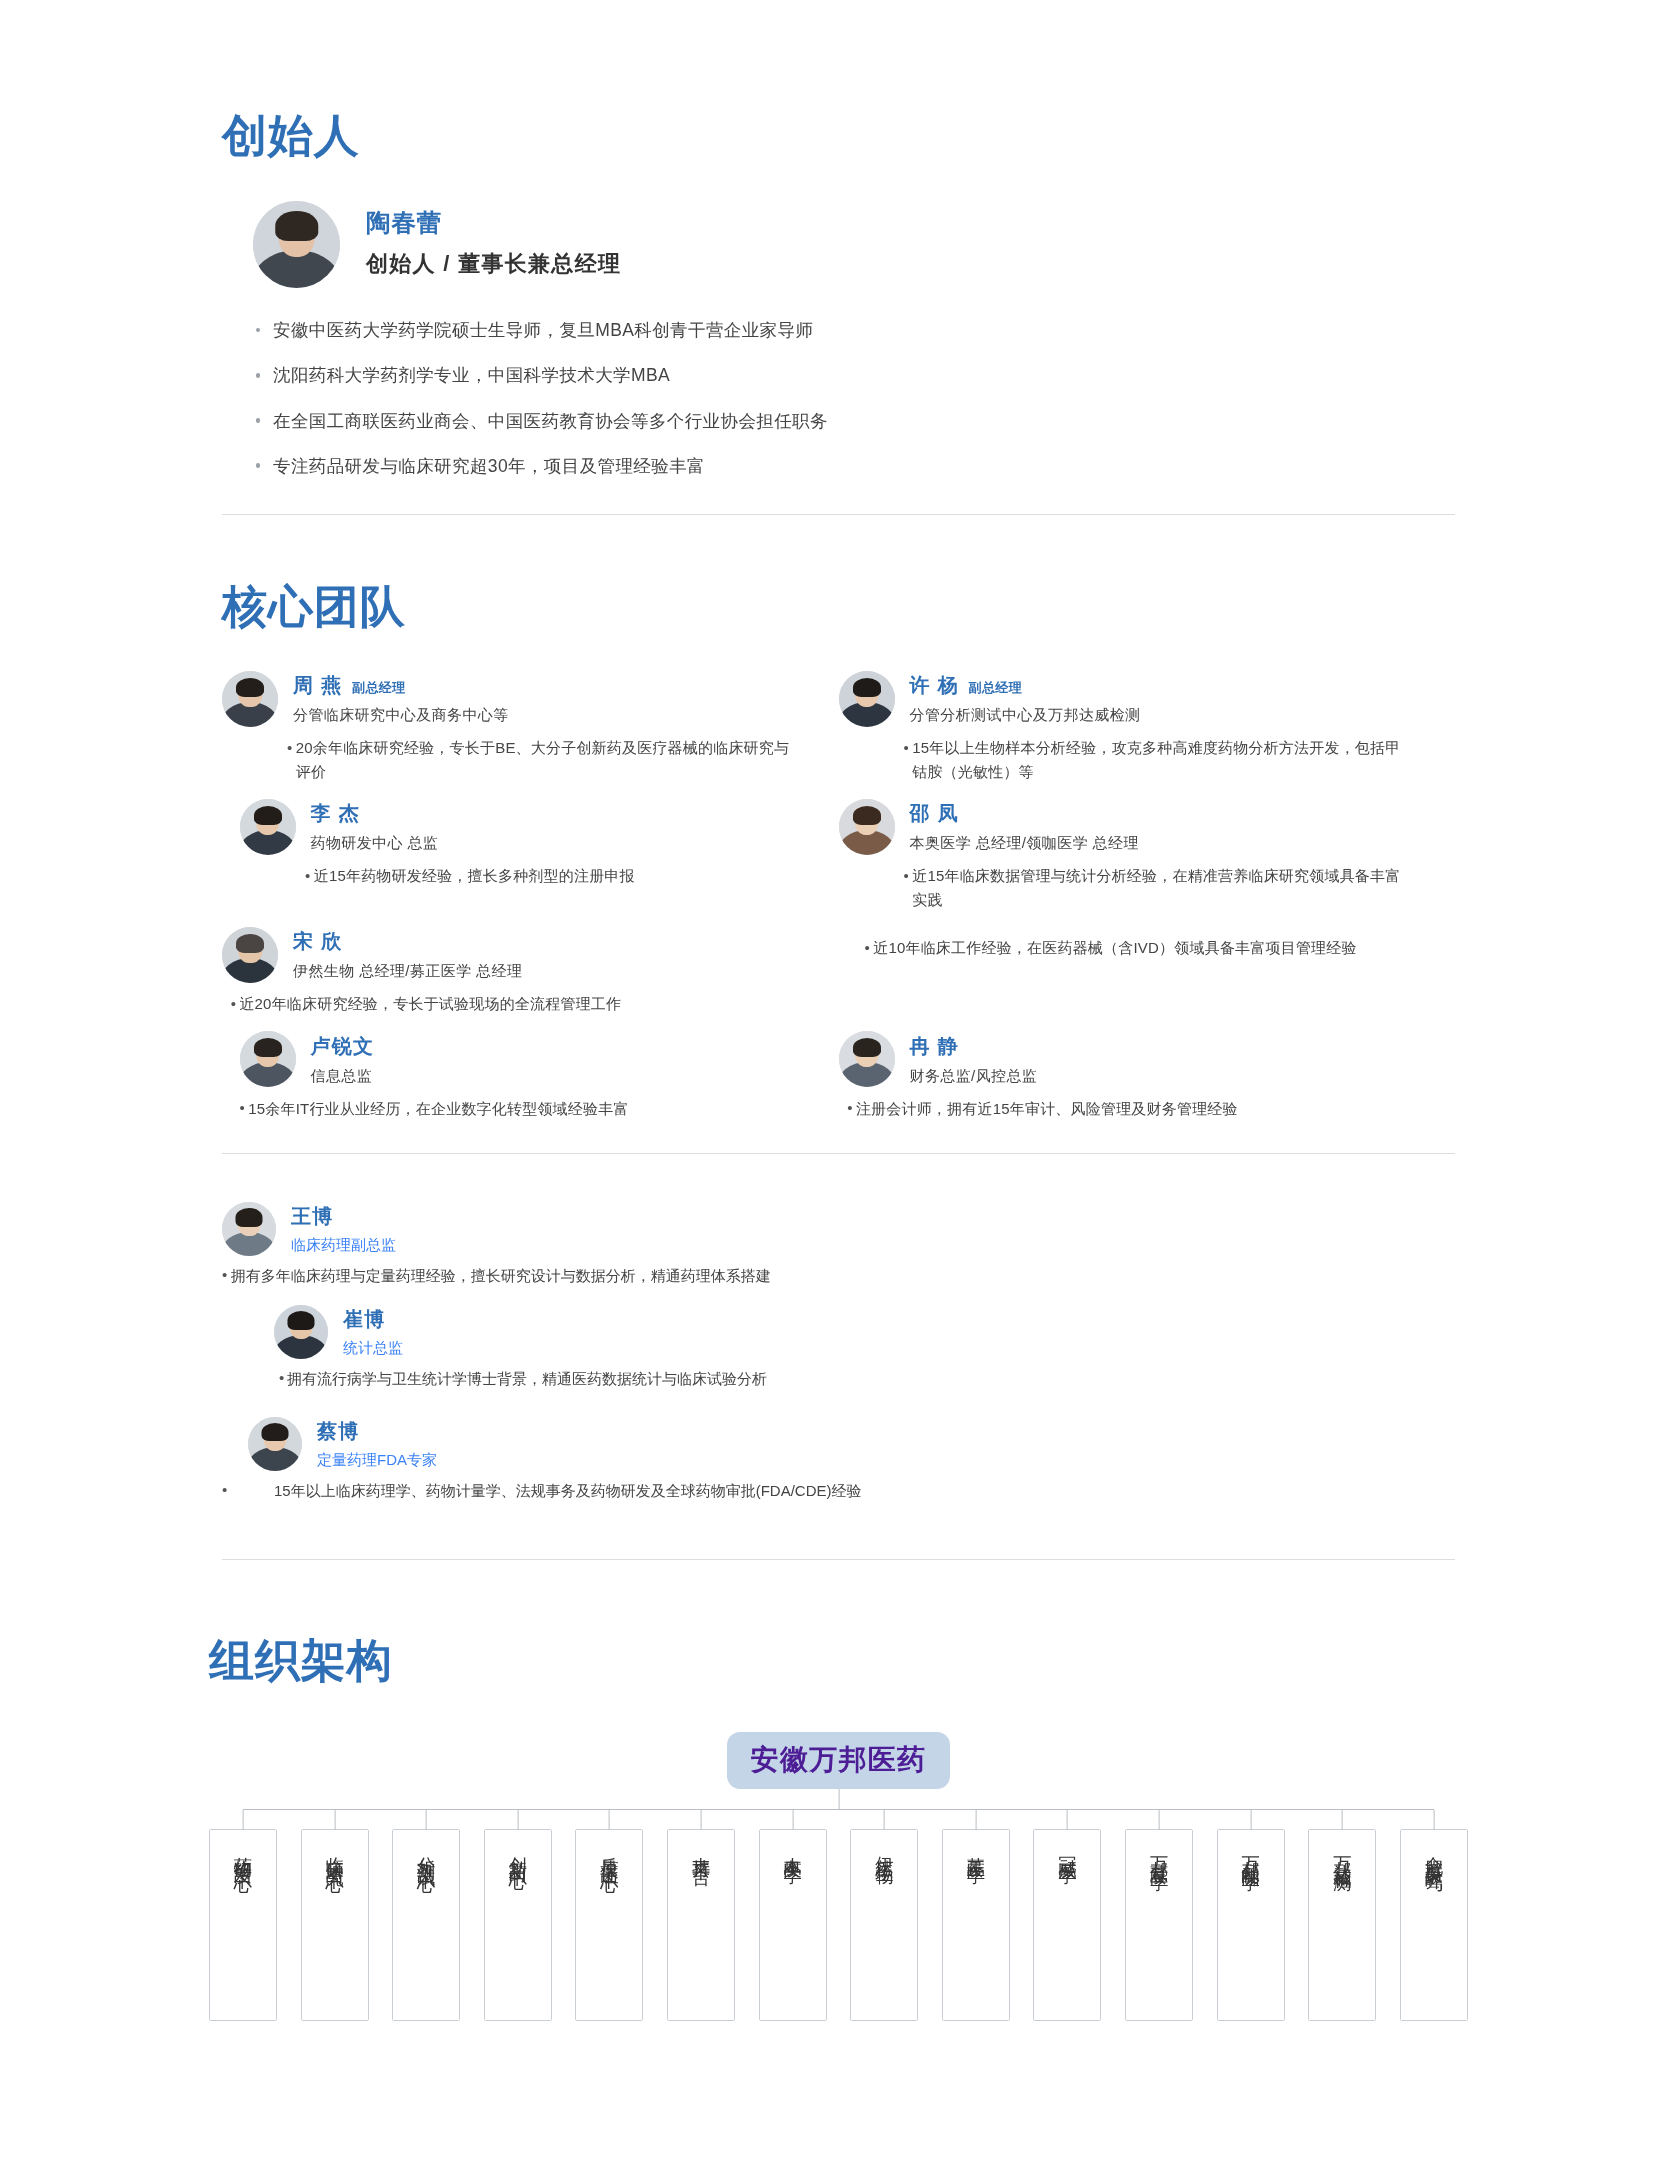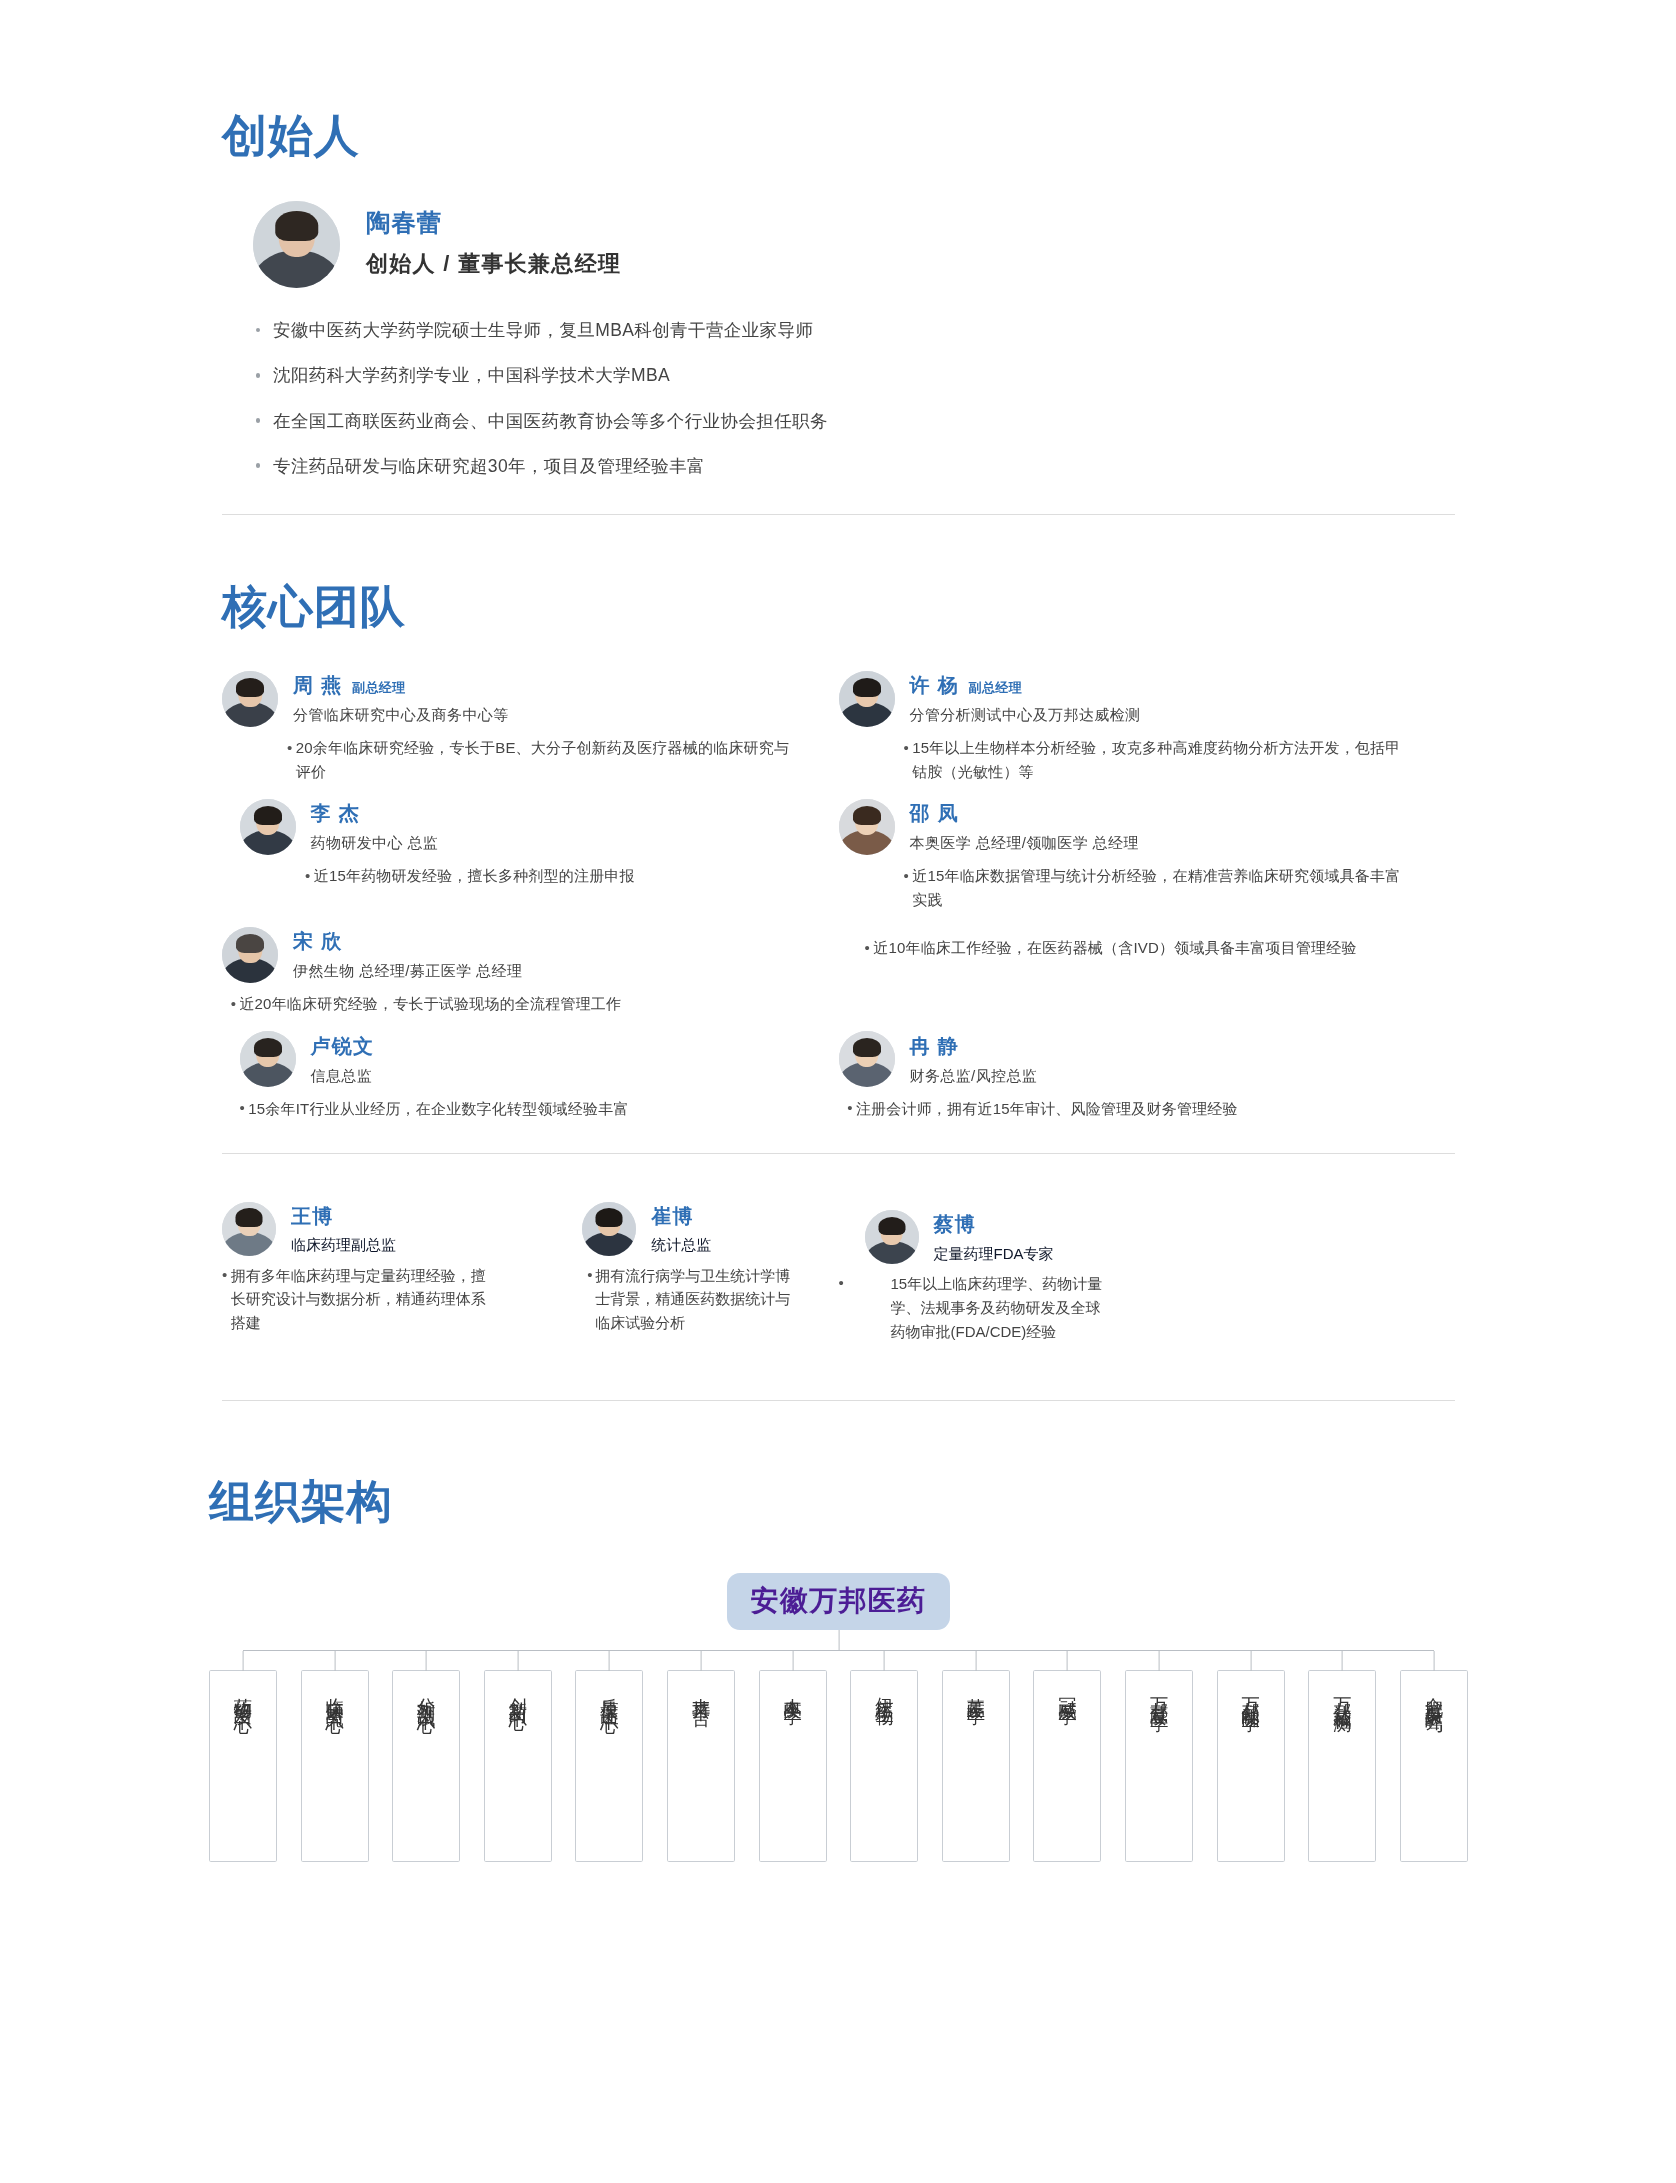--- a/index.html
+++ b/index.html
@@ -195,35 +195,35 @@
     top: -0.9px;
     color: #555;
   }
   .member.indent .member-desc { padding-left: 83px; }
 
   
   .advisors {
     margin-top: 26px;
     padding: 0 113px;
     display: grid;
-    grid-template-columns: 1fr 1fr 1fr 1fr;
+    grid-template-columns: 1fr;
   }
   .adv-member { padding-right: 44px; margin-bottom: 17.5px; }
   .adv-head { display: flex; align-items: center; }
   .adv-text { margin-left: 15px; }
   .adv-name {
     color: #2f6fb5;
     font-size: 20px;
     font-weight: bold;
     letter-spacing: 1.3px;
   }
   .adv-sub {
     margin-top: 6.1px;
     font-size: 15px;
-    color: #0f172a;
+    color: #3b82f6;
   }
   .adv-desc {
     margin-top: 7.9px;
     font-size: 15px;
     color: #444;
     line-height: 1.58;
     padding-left: 8.7px;
     position: relative;
   }
   .adv-desc:before {

